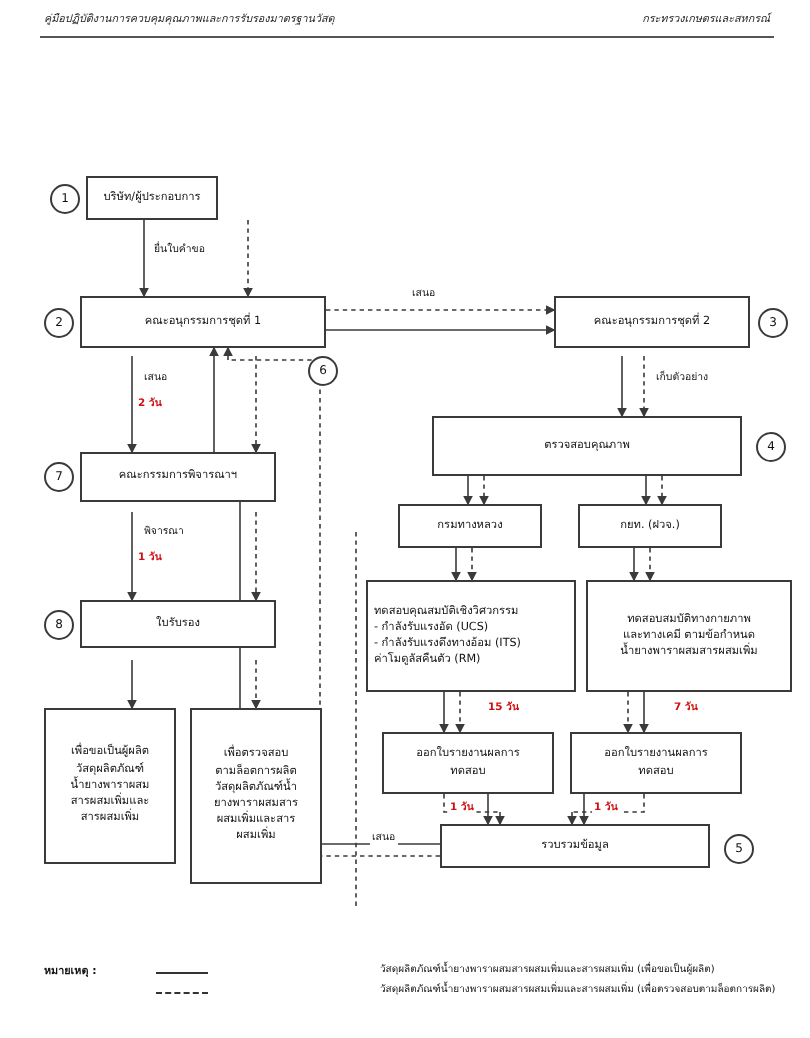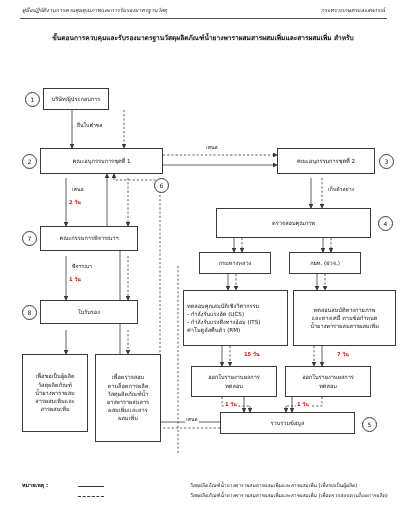--- a/index.html
+++ b/index.html
@@ -151,21 +151,20 @@
 </head>
 <body>
 
 <div id="page">
 
   <div class="hdr hdr-left">คู่มือปฏิบัติงานการควบคุมคุณภาพและการรับรองมาตรฐานวัสดุ</div>
   <div class="hdr hdr-right">กระทรวงเกษตรและสหกรณ์</div>
   <div class="hdr-rule"></div>
 
   <div class="title">
-    <div>ขั้นตอนการควบคุมและรับรองมาตรฐานวัสดุผลิตภัณฑ์น้ำยางพาราผสมสารผสมเพิ่มและสารผสมเพิ่ม สำหรับ</div>
   </div>
 
   <div id="flow">
 
     <svg id="edges" viewBox="0 0 405 395">
       <defs>
         <marker id="ah" markerWidth="6" markerHeight="6" refX="5" refY="3" orient="auto">
           <path d="M0,0 L6,3 L0,6 z" fill="#3a3a3a"></path>
         </marker>
       </defs>

